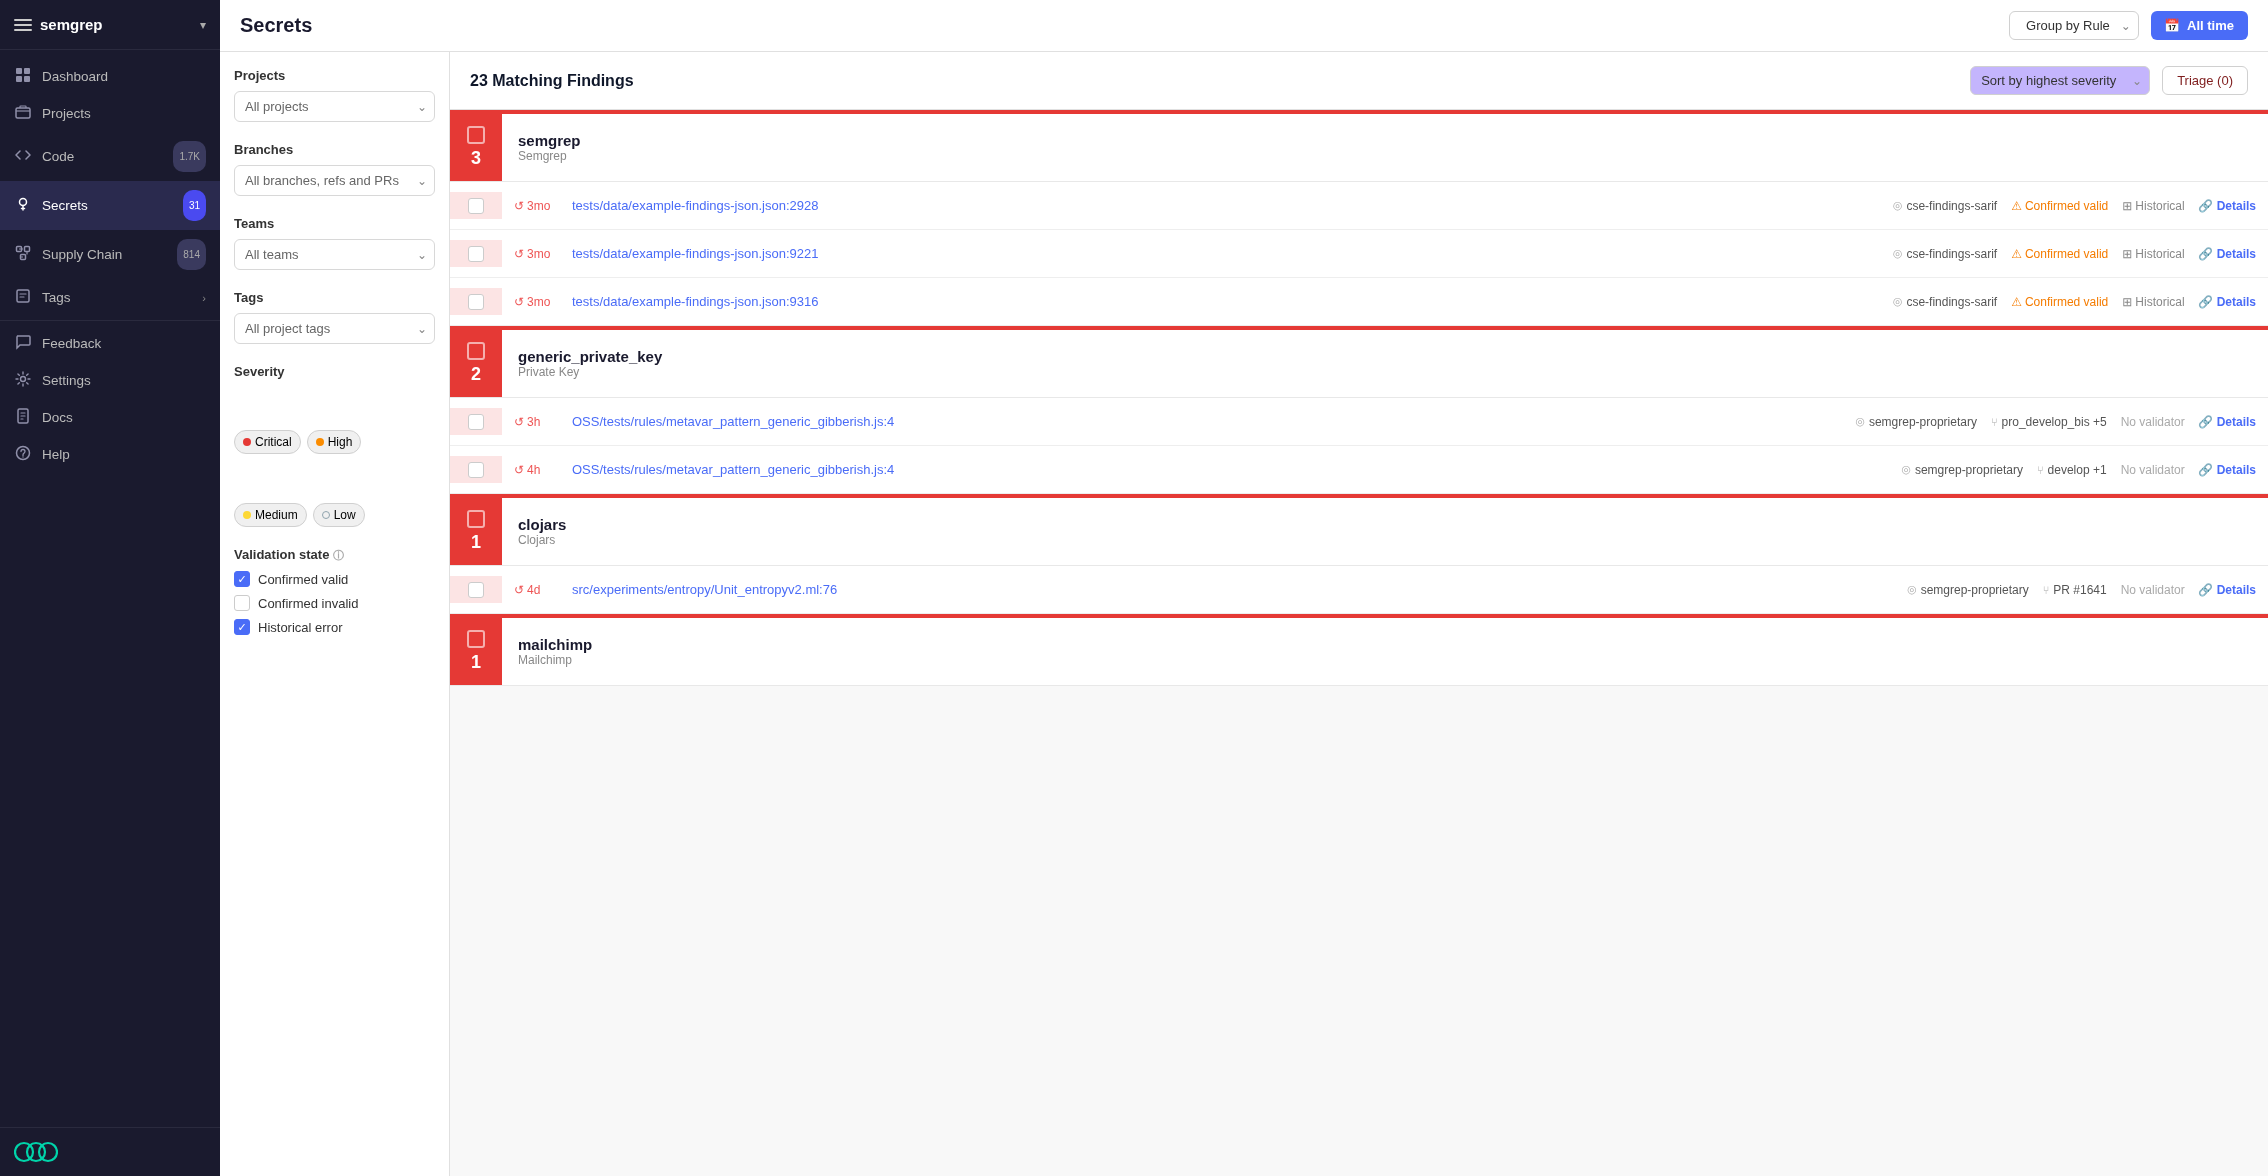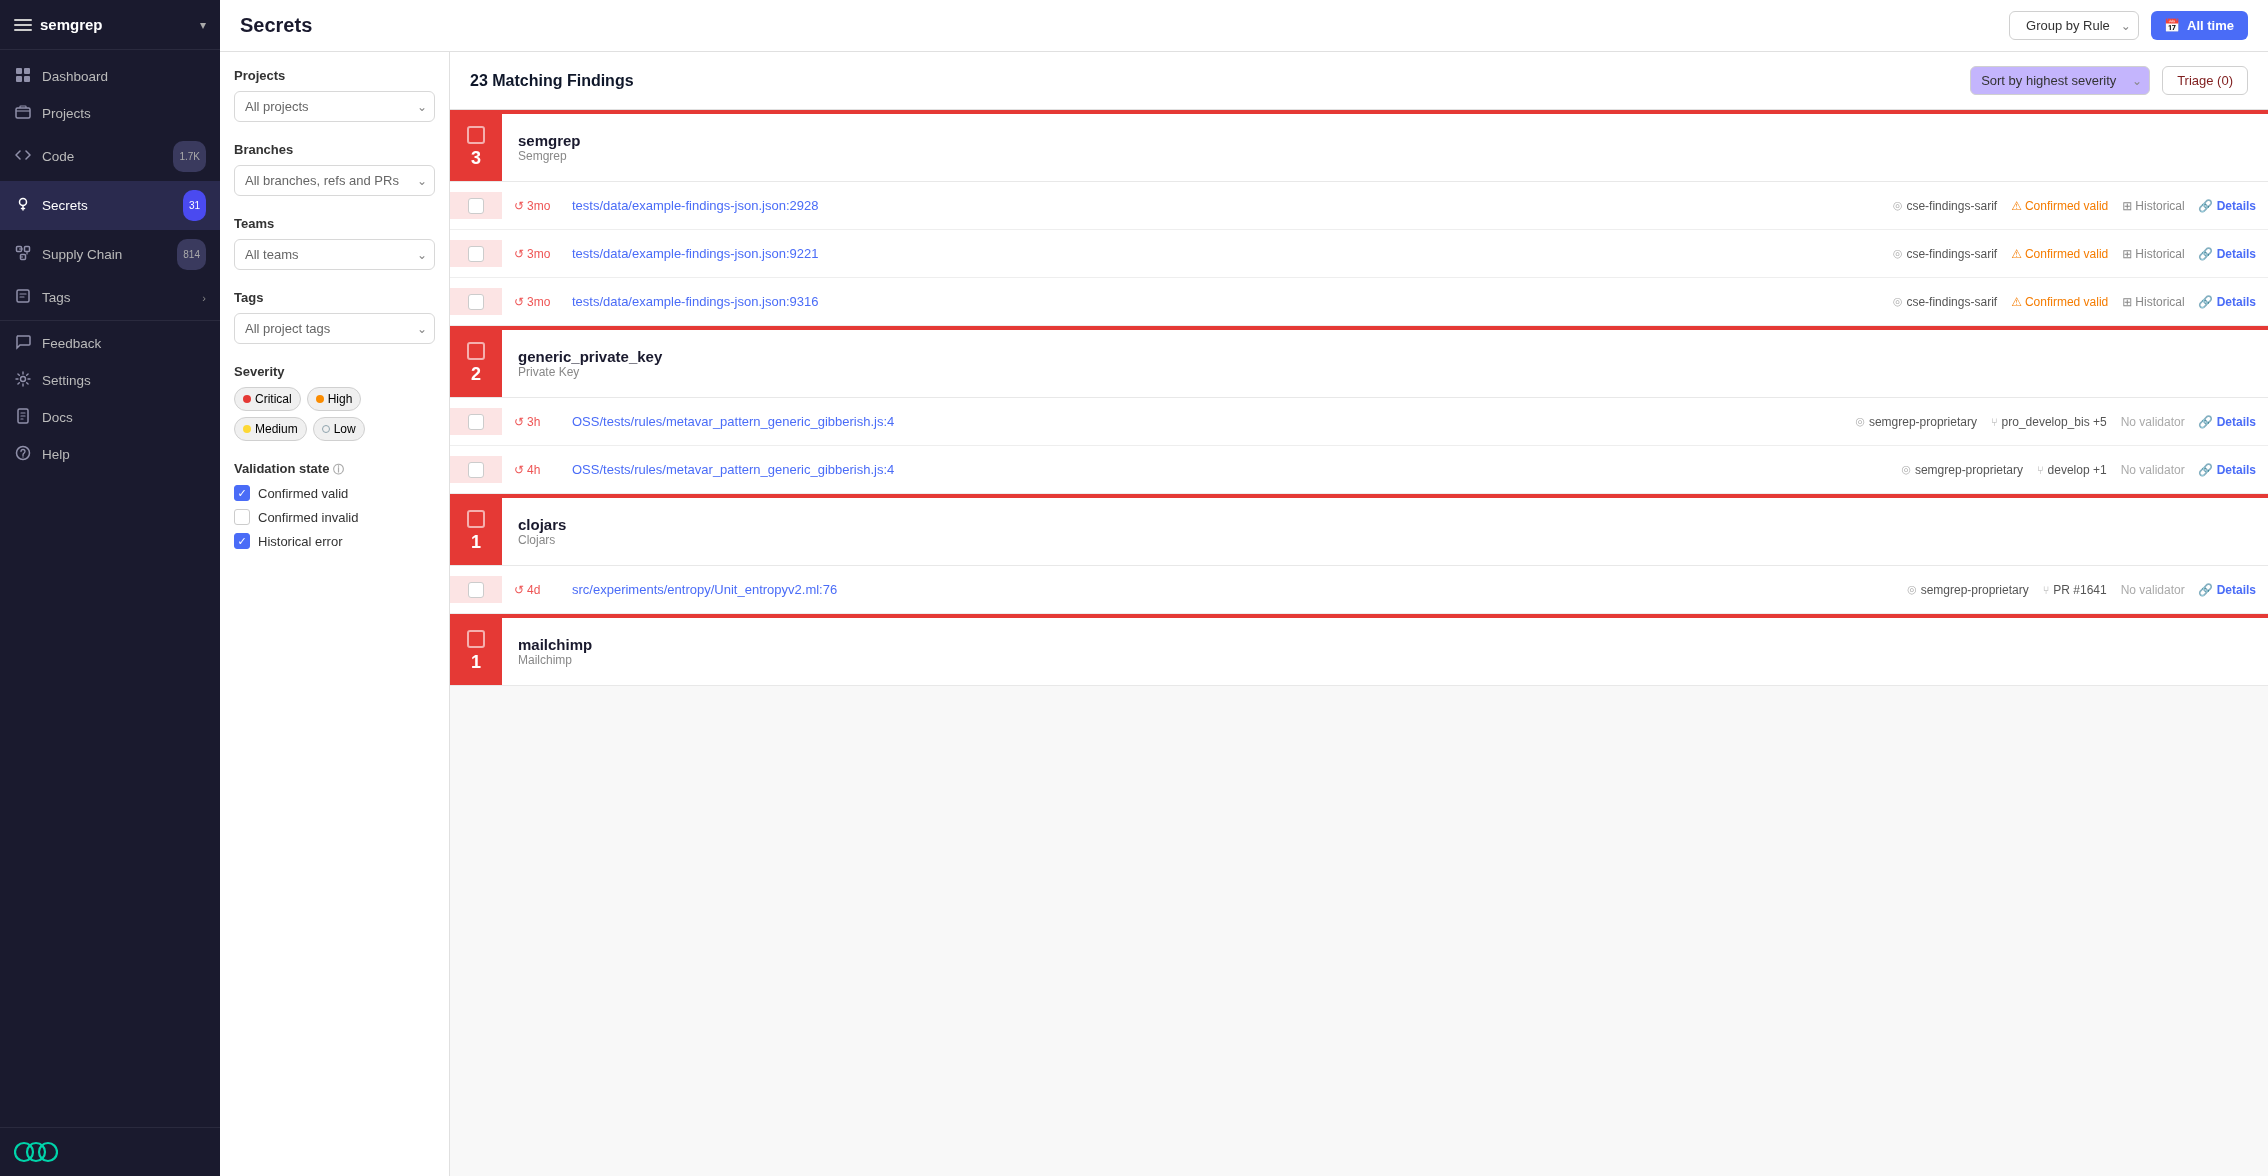--- a/index.html
+++ b/index.html
@@ -63,21 +63,21 @@
     .filter-select {
       width: 100%; border: 1px solid #d8d8d8; border-radius: 6px; padding: 7px 28px 7px 10px; font-size: 13px; color: #666; background: #fff; appearance: none; cursor: pointer;
     }
     .filter-select-wrap { position: relative; }
     .filter-select-wrap::after { content: '⌄'; position: absolute; right: 8px; top: 50%; transform: translateY(-50%); pointer-events: none; color: #888; font-size: 12px; }
 
     .severity-pills { display: flex; flex-wrap: wrap; gap: 6px; margin-top: 4px; }
     .severity-pill {
       display: flex; align-items: center; gap: 4px; padding: 4px 8px; border: 1px solid #d0d0d0; border-radius: 20px; font-size: 12px; cursor: pointer; background: #fff;
     }
-    .severity-pill.active { background: #f0f0f0; }
+    .severity-pill.active { background: #f0f0f0; margin-top: 43px; }
     .pill-dot { width: 8px; height: 8px; border-radius: 50%; }
     .dot-critical { background: #e53935; }
     .dot-high { background: #fb8c00; }
     .dot-medium { background: #fdd835; }
     .dot-low { background: #b0bec5; border: 1px solid #90a4ae; background: transparent; }
 
     .validation-items { display: flex; flex-direction: column; gap: 8px; margin-top: 4px; }
     .validation-item { display: flex; align-items: center; gap: 8px; font-size: 13px; color: #333; }
     .checkbox {
       width: 16px; height: 16px; border: 1px solid #ccc; border-radius: 3px; cursor: pointer; display: flex; align-items: center; justify-content: center; font-size: 11px; background: #fff;

